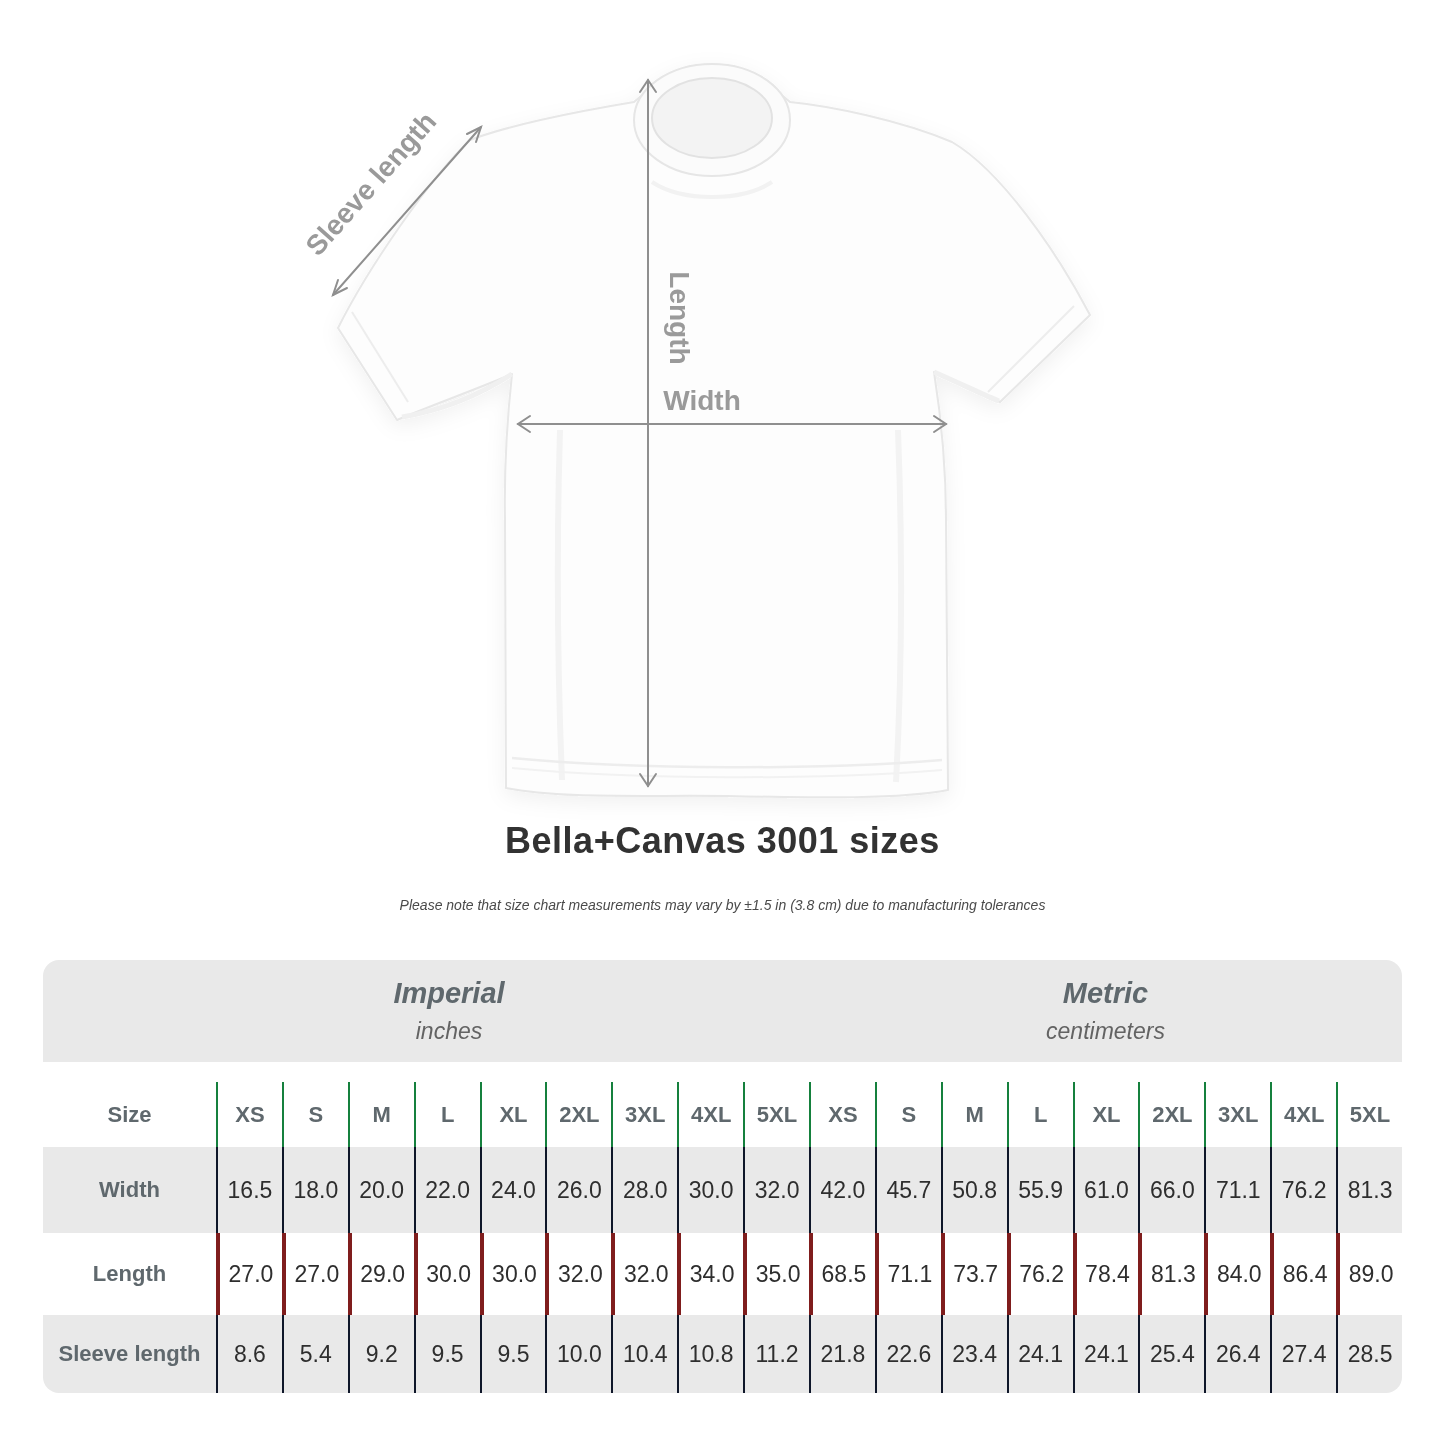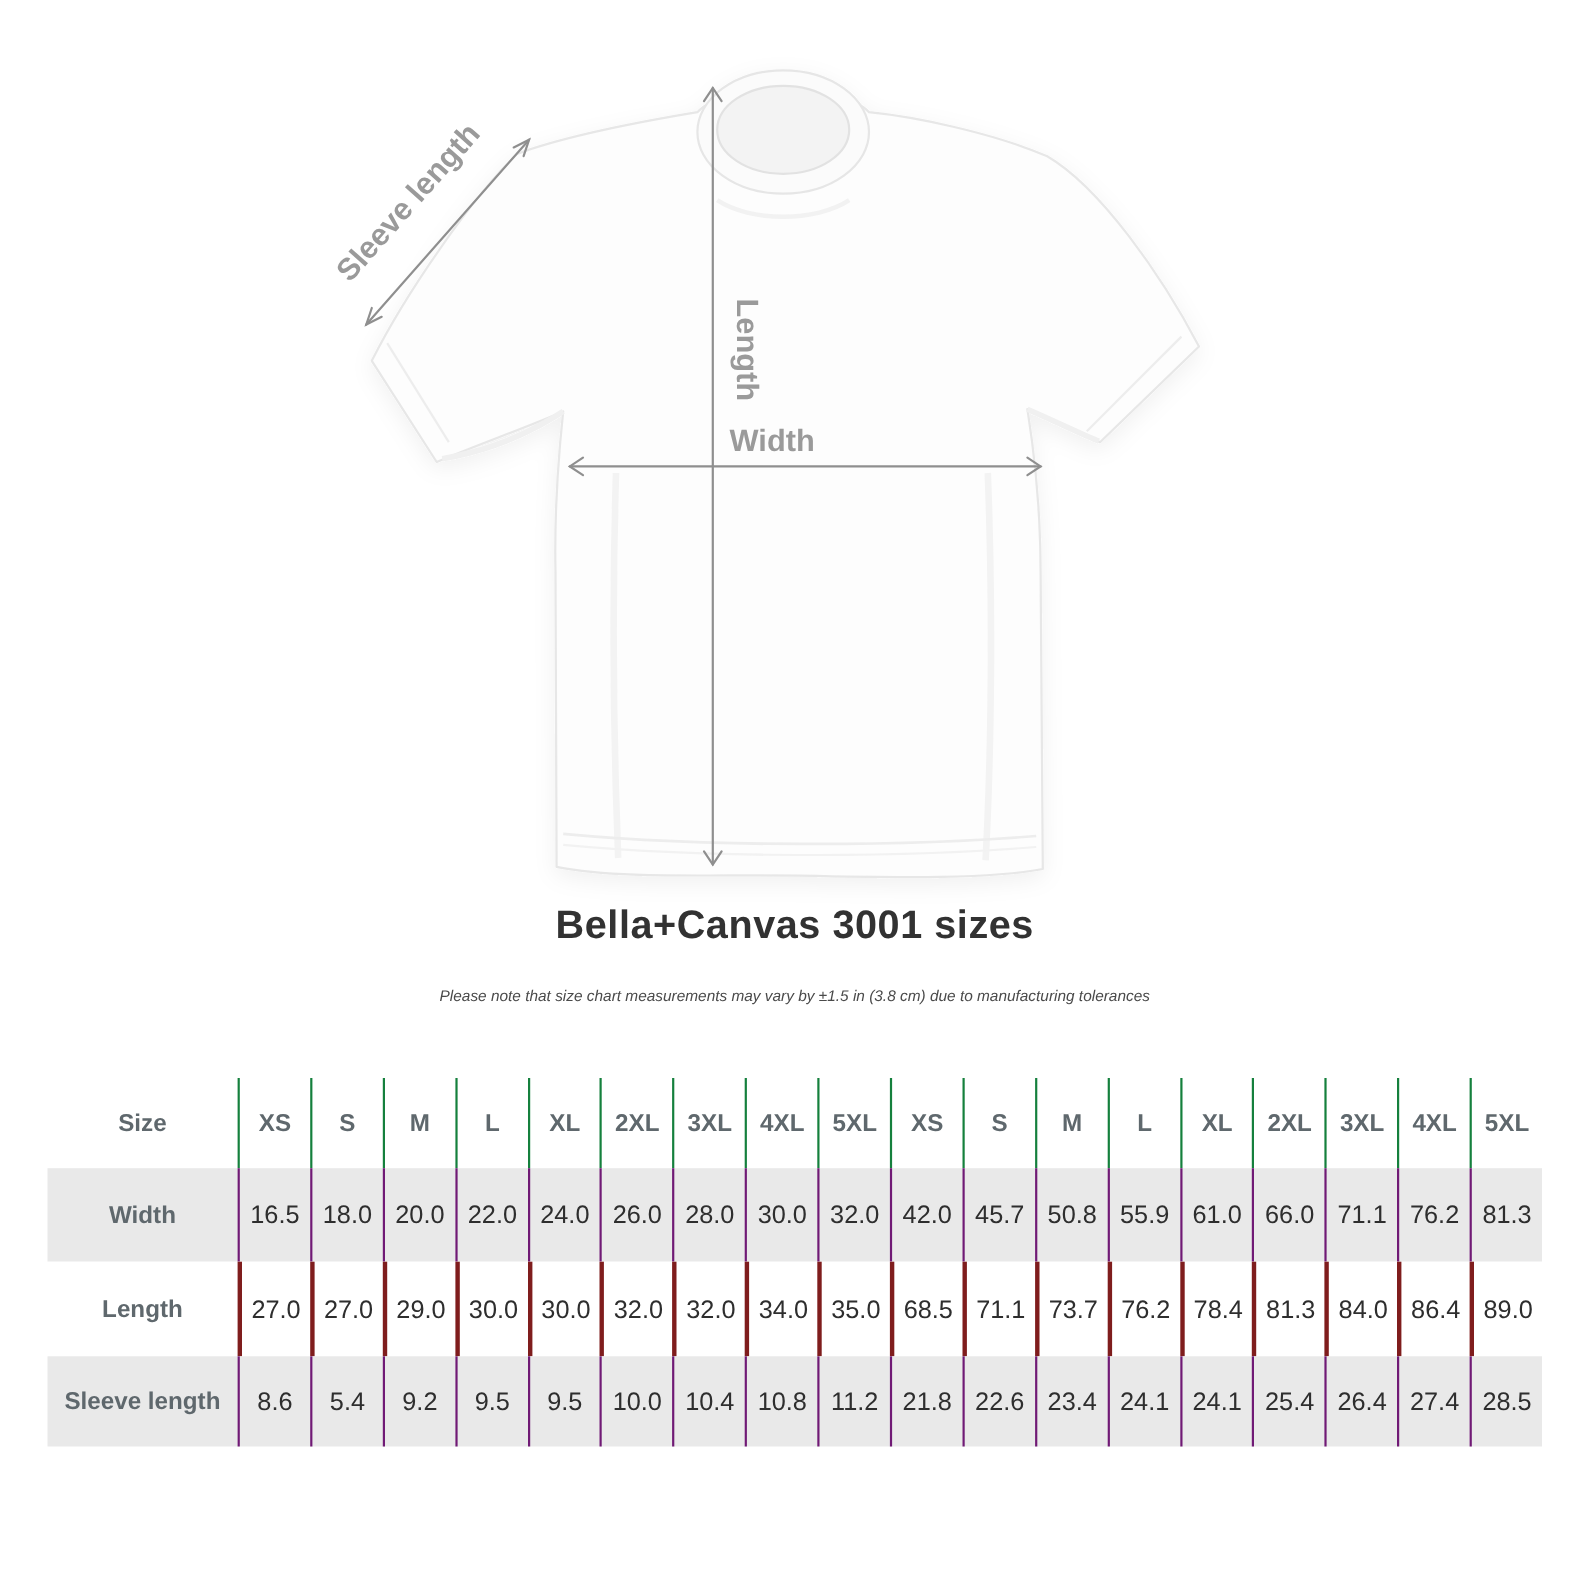--- a/index.html
+++ b/index.html
@@ -30,21 +30,21 @@
   .group-imperial{grid-column:1 / span 10;padding-left:46px;}
   .group-metric{grid-column:11 / span 9;}
   .group-label{font-size:29px;font-weight:bold;font-style:italic;color:#5f686d;}
   .group-sub{font-size:23px;font-style:italic;color:#636363;}
   .cell{display:flex;align-items:center;justify-content:center;font-size:23px;color:#2e2e2e;background:#ffffff;}
   .cell.head{font-weight:bold;color:#5f686d;font-size:22px;margin-top:20px;}
   .cell.rowlabel{font-weight:bold;color:#5f686d;font-size:22px;}
   .cell.gray{background:#e9e9e9;}
   .cell.sep-light{border-left:2px solid #15803d;}
   .cell.sep-faint{border-left:4px solid #7f1d1d;}
-  .cell.sep-white{border-left:2px solid #701a75;}
+  .cell.sep-white{border-left:2px solid #0f172a;}
 </style>
 </head>
 <body>
 
 <div class="page">
 
   <svg class="shirt-svg" width="1445" height="935" viewBox="0 0 1445 935">
     <defs>
       <filter id="soft" x="-20%" y="-20%" width="140%" height="140%">
         <feDropShadow dx="0" dy="6" stdDeviation="10" flood-color="#000000" flood-opacity="0.06"></feDropShadow>
@@ -106,20 +106,28 @@
 
     <text class="dim-label" text-anchor="middle" transform="translate(378,190) rotate(-48.5)">Sleeve length</text>
     <text class="dim-label" text-anchor="middle" transform="translate(670,318) rotate(90)">Length</text>
     <text class="dim-label" text-anchor="middle" transform="translate(702,410)">Width</text>
   </svg>
 
   <div class="page-title">Bella+Canvas 3001 sizes</div>
   <div class="page-subtitle">Please note that size chart measurements may vary by ±1.5 in (3.8 cm) due to manufacturing tolerances</div>
 
   <div class="size-table" id="size-table">
+    <div class="group-cell group-imperial">
+      <div class="group-label">Imperial</div>
+      <div class="group-sub">inches</div>
+    </div>
+    <div class="group-cell group-metric">
+      <div class="group-label">Metric</div>
+      <div class="group-sub">centimeters</div>
+    </div>
 
   <div class="cell head rowlabel">Size</div>
       <div class="cell head sep-light">XS</div>
       <div class="cell head sep-light">S</div>
       <div class="cell head sep-light">M</div>
       <div class="cell head sep-light">L</div>
       <div class="cell head sep-light">XL</div>
       <div class="cell head sep-light">2XL</div>
       <div class="cell head sep-light">3XL</div>
       <div class="cell head sep-light">4XL</div>

